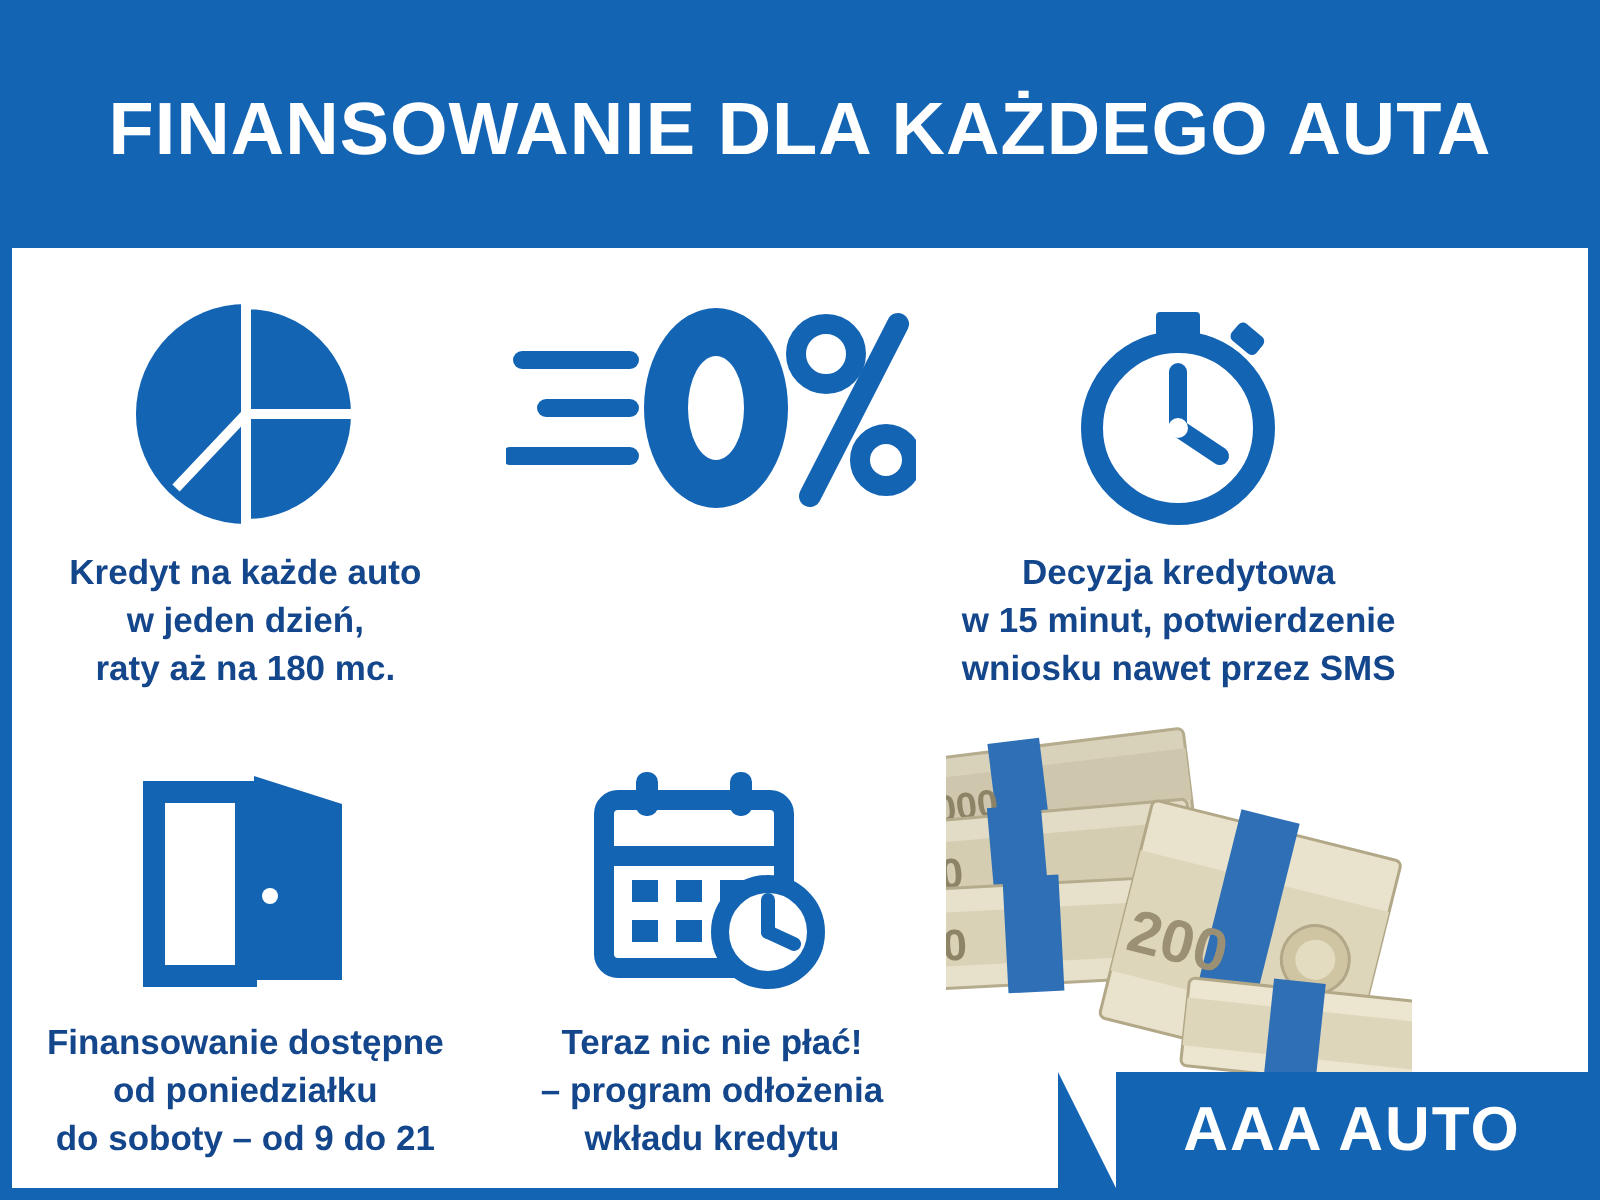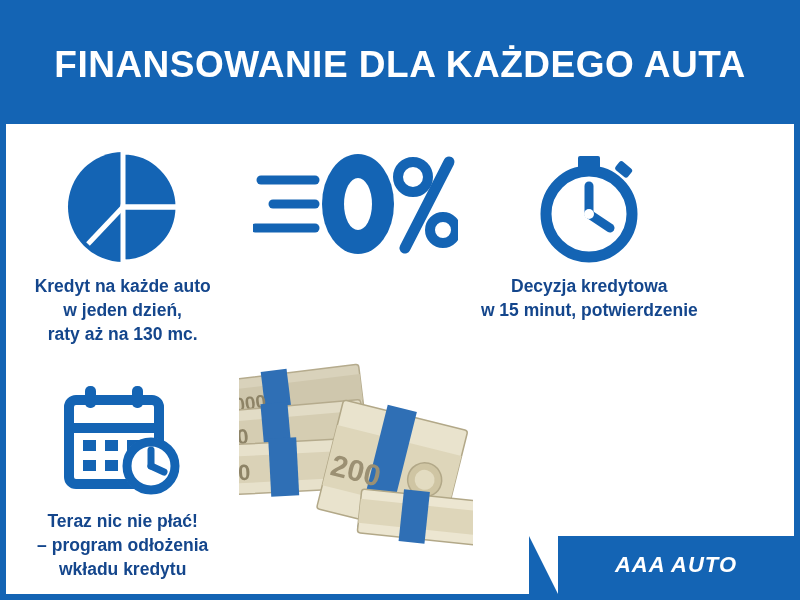--- a/index.html
+++ b/index.html
@@ -102,23 +102,22 @@
     right: 0;
     bottom: 0;
     width: 236px;
     height: 58px;
     background: #1464b4;
     color: #ffffff;
     display: flex;
     align-items: center;
     justify-content: center;
     font-weight: bold;
-    font-size: 22px;
+    font-size: 31px;
     letter-spacing: 1px;
-    font-style: italic;
   }
   .logo-bar .cut {
     position: absolute;
     left: -29px;
     top: 0;
     width: 0;
     height: 0;
     border-style: solid;
     border-width: 58px 0 0 29px;
     border-color: transparent transparent transparent #1464b4;
@@ -143,21 +142,21 @@
           <path d="M59 59 L114 59 A55 55 0 0 1 59 114 Z" fill="#1464b4"></path>
           <path d="M59 59 L59 114 A55 55 0 1 1 59 4 Z" fill="#1464b4"></path>
           <path d="M59 59 L59 4 A55 55 0 0 1 114 59 Z" fill="none" stroke="#ffffff" stroke-width="5"></path>
           <path d="M59 59 L114 59 A55 55 0 0 1 59 114 Z" fill="none" stroke="#ffffff" stroke-width="5"></path>
           <line x1="59" y1="59" x2="24" y2="96" stroke="#ffffff" stroke-width="5"></line>
         </svg>
       </div>
       <div class="caption">
         <div>Kredyt na każde auto</div>
         <div>w jeden dzień,</div>
-        <div>raty aż na 130 mc.</div>
+        <div>raty aż na 180 mc.</div>
       </div>
     </div>
 
     <div class="cell cell-2">
       <div class="icon-wrap">
         <svg width="205" height="110" viewBox="0 0 205 110" aria-hidden="true">
           <g stroke="#1464b4" stroke-width="9" stroke-linecap="round">
             <line x1="8" y1="28" x2="62" y2="28"></line>
             <line x1="20" y1="52" x2="62" y2="52"></line>
             <line x1="2" y1="76" x2="62" y2="76"></line>
@@ -179,23 +178,38 @@
           <rect x="52" y="18" width="14" height="9" fill="#1464b4"></rect>
           <rect x="86" y="16" width="16" height="11" rx="3" fill="#1464b4" transform="rotate(40 94 21)"></rect>
           <line x1="59" y1="66" x2="59" y2="38" stroke="#1464b4" stroke-width="9" stroke-linecap="round"></line>
           <line x1="59" y1="66" x2="80" y2="80" stroke="#1464b4" stroke-width="9" stroke-linecap="round"></line>
           <circle cx="59" cy="66" r="5" fill="#ffffff"></circle>
         </svg>
       </div>
       <div class="caption">
         <div>Decyzja kredytowa</div>
         <div>w 15 minut, potwierdzenie</div>
-      </div>
-    </div>
-
+        <div>wniosku nawet przez SMS</div>
+      </div>
+    </div>
+
+    <div class="cell cell-4">
+      <div class="icon-wrap">
+        <svg width="112" height="112" viewBox="0 0 112 112" aria-hidden="true">
+          <path d="M10 10 H56 V102 H10 Z" fill="none" stroke="#1464b4" stroke-width="11"></path>
+          <path d="M60 2 L104 16 V104 L60 104 Z" fill="#1464b4"></path>
+          <circle cx="68" cy="62" r="4" fill="#ffffff"></circle>
+        </svg>
+      </div>
+      <div class="caption">
+        <div>Finansowanie dostępne</div>
+        <div>od poniedziałku</div>
+        <div>do soboty – od 9 do 21</div>
+      </div>
+    </div>
 
     <div class="cell cell-5">
       <div class="icon-wrap">
         <svg width="128" height="116" viewBox="0 0 128 116" aria-hidden="true">
           <rect x="10" y="16" width="90" height="84" rx="7" fill="none" stroke="#1464b4" stroke-width="10"></rect>
           <line x1="10" y1="44" x2="100" y2="44" stroke="#1464b4" stroke-width="10"></line>
           <rect x="26" y="2" width="11" height="22" rx="5" fill="#1464b4"></rect>
           <rect x="73" y="2" width="11" height="22" rx="5" fill="#1464b4"></rect>
           <g fill="#1464b4">
             <rect x="24" y="56" width="13" height="11"></rect>

